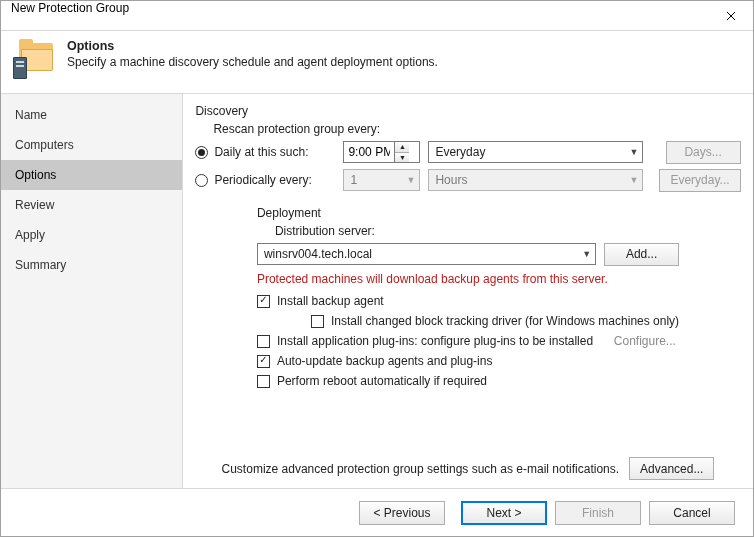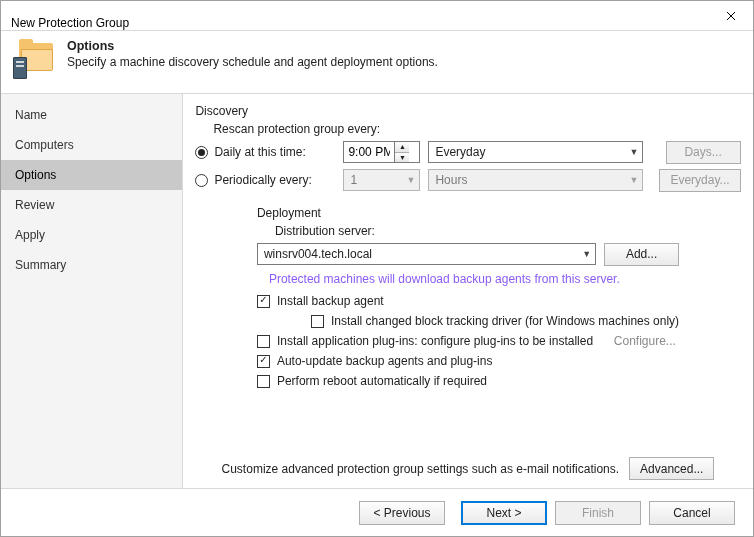--- a/index.html
+++ b/index.html
@@ -1,19 +1,19 @@
 <!DOCTYPE html>
 <html><head>
 <meta charset="utf-8">
 <style>
   * { box-sizing: border-box; font-family: "Segoe UI", Tahoma, sans-serif; font-size: 12px; }
   html, body { margin:0; padding:0; }
   body { background:#fff; }
   .window { width:754px; height:537px; border:1px solid #a0a0a0; background:#fff; display:flex; flex-direction:column; position:relative; }
-  .titlebar { height:30px; display:flex; align-items:flex-end; justify-content:space-between; padding:0 0 0 10px; border-bottom:1px solid #d9d9d9; }
+  .titlebar { height:30px; display:flex; align-items:flex-start; justify-content:space-between; padding:0 0 0 10px; border-bottom:1px solid #d9d9d9; }
   .titlebar-close { width:45px; height:29px; display:flex; align-items:center; justify-content:center; color:#000; }
   .header { display:flex; align-items:flex-start; padding:8px 12px 12px 12px; gap:12px; }
   .header-icon { width:42px; height:42px; position:relative; flex:0 0 42px; }
   .header-icon .folder-back { position:absolute; left:6px; top:4px; width:34px; height:26px; background:#f5c36b; border-radius:2px 2px 0 0; }
   .header-icon .folder-tab { position:absolute; left:6px; top:0; width:14px; height:6px; background:#f5c36b; border-radius:2px 2px 0 0; }
   .header-icon .folder-front { position:absolute; left:8px; top:10px; width:32px; height:22px; background:#fcd89a; border-radius:0 0 2px 2px; border:1px solid #e0a646; }
   .header-icon .server { position:absolute; left:0; top:18px; width:14px; height:22px; background:#4a6173; border:1px solid #2f3e49; border-radius:1px; }
   .header-icon .server::before,
   .header-icon .server::after { content:""; position:absolute; left:2px; right:2px; height:2px; background:#cfd8de; }
   .header-icon .server::before { top:3px; }
@@ -39,21 +39,21 @@
   .select { height:22px; border:1px solid #7a7a7a; background:#fff; display:flex; align-items:center; justify-content:space-between; padding:0 4px 0 6px; }
   .select.disabled, .inputlike.disabled { background:#f0f0f0; color:#7a7a7a; border-color:#b5b5b5; }
   .select .caret { font-size:9px; color:#444; }
   .select.disabled .caret { color:#a0a0a0; }
   .btn { height:23px; border:1px solid #adadad; background:linear-gradient(#fdfdfd,#eaeaea); padding:0 10px; display:inline-flex; align-items:center; justify-content:center; color:#222; min-width:75px; }
   .btn.disabled { color:#9a9a9a; background:#f0f0f0; }
   .btn.default { border:2px solid #0078d7; padding:0 9px;margin-left:8px; }
   .checkbox { width:13px; height:13px; border:1px solid #333; background:#fff; display:inline-flex; align-items:center; justify-content:center; font-size:10px; color:#222; line-height:1; }
   .checkbox.checked::after { content:"✓"; display:block; transform:translateY(-1px); }
   .check-row { display:flex; align-items:center; gap:7px; margin:6px 0; }
-  .hint { color:#8b5cf6; margin:6px 0 8px 12px; }
+  .hint { color:#b91c1c; margin:6px 0 8px 0; }
   .disabled-text { color:#8a8a8a; }
   .deploy-select { flex:1; }
   .bottom-area { margin-top:auto; }
   .advanced-row { display:flex; align-items:center; justify-content:space-between; margin-top:20px; margin-bottom:8px; gap:10px; }
   .row .col-select-1 { width:215px; }
   .row .col-select-2 { width:77px; }
   .row .spacer-flex { flex:1; }
   .footer { height:48px; border-top:1px solid #d9d9d9; display:flex; align-items:center; justify-content:flex-end; gap:8px; padding:0 18px; background:#fff; }
   .footer .btn { min-width:86px; height:24px; }
 </style>
@@ -95,21 +95,21 @@
     </div>
 
     <div class="content" style="display:flex;flex-direction:column;">
       <div>
         <div class="section-title">Discovery</div>
         <div class="indent">Rescan protection group every:</div>
 
         <div class="row indent">
           <label class="radio-label">
             <span class="radio checked"></span>
-            <span>Daily at this time:</span>
+            <span>Daily at this such:</span>
           </label>
           <div class="time-box col-select-2">
             <input value="9:00 PM" style="">
             <div class="spinner">
               <div class="sp">▲</div>
               <div class="sp">▼</div>
             </div>
           </div>
           <div class="select col-select-1">
             <span>Everyday</span>

